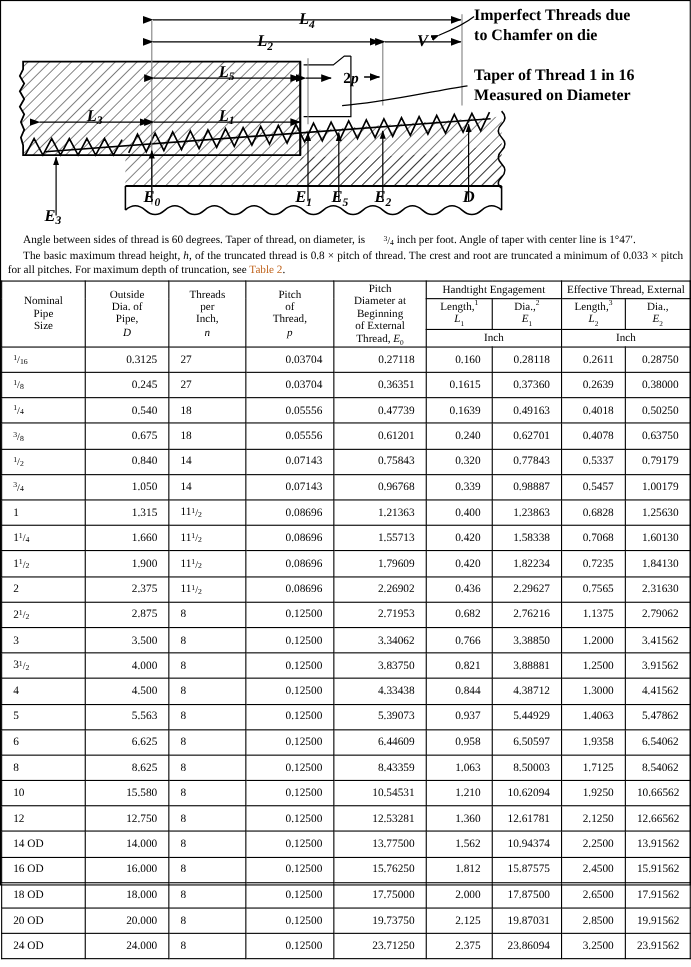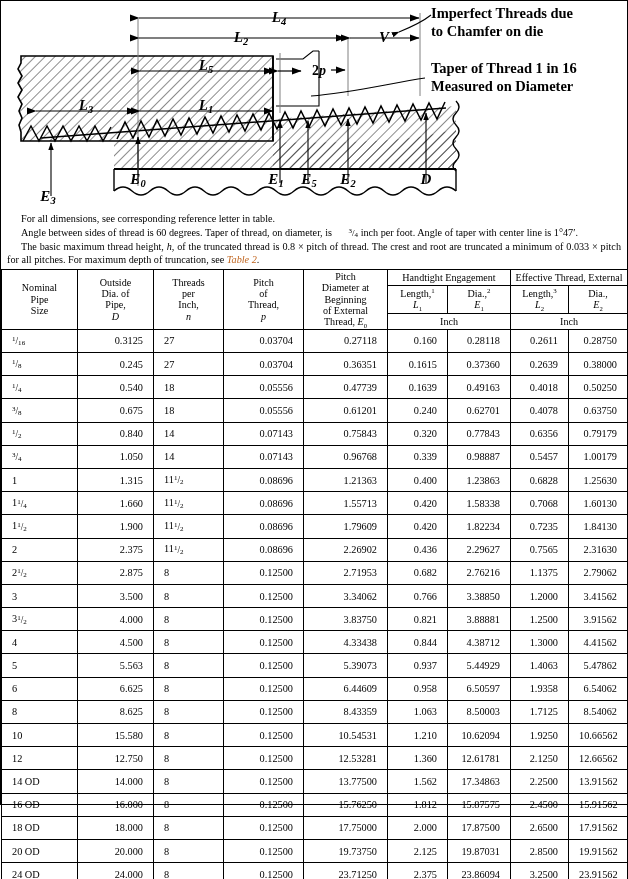--- a/index.html
+++ b/index.html
@@ -31,21 +31,21 @@
 
   
   .notes {
     padding: 3px 6px 2px 6px;
     font-size: 10.2px;
     line-height: 1.28;
     text-align: justify;
   }
   .notes p { margin: 0 0 0.5px 0; text-indent: 14px; }
   .notes .it { font-style: italic; }
-  .tablelink { color: #C0651F; font-style: italic; }
+  .tablelink { color: #C0651F; }
 
   
   table.spec {
     border-collapse: collapse;
     width: 626px;
     table-layout: fixed;
     font-size: 10.3px;
   }
   table.spec th, table.spec td {
     border: 1px solid #000;
@@ -220,21 +220,20 @@
       </g>
 
       <text x="430" y="17" font-family="Liberation Serif, serif" font-weight="bold" font-size="14.5">Imperfect Threads due</text>
       <text x="430" y="35" font-family="Liberation Serif, serif" font-weight="bold" font-size="14.5">to Chamfer on die</text>
       <text x="430" y="72" font-family="Liberation Serif, serif" font-weight="bold" font-size="14.5">Taper of Thread 1 in 16</text>
       <text x="430" y="90" font-family="Liberation Serif, serif" font-weight="bold" font-size="14.5">Measured on Diameter</text>
     </svg>
   </div>
 
   <div class="notes">
-    <p><span>For all dimensions, see  corresponding reference letter in table.</span></p>
     <p><span>Angle between sides of thread is 60 degrees. Taper of thread, on diameter, is </span><span class="frac"><span class="n">3</span><span class="s">/</span><span class="d">4</span></span><span> inch per foot. Angle of taper with center line is 1°47′.</span></p>
     <p><span>The basic maximum thread height, </span><span class="it">h</span><span>, of the truncated thread is 0.8 × pitch of thread. The crest and root are truncated a minimum of 0.033 × pitch for all pitches. For maximum depth of truncation, see </span><span class="tablelink">Table 2</span><span>.</span></p>
   </div>
 
   <table class="spec">
     <colgroup>
       <col style="width:76px">
         <col style="width:76px">
         <col style="width:70px">
       <col style="width:80px">
@@ -348,21 +347,21 @@
           <td class="numcell">0.63750</td>
         </tr>
         <tr>
           <td class="sizecell"><span class="frac"><span class="n">1</span><span class="s">/</span><span class="d">2</span></span></td>
           <td class="numcell">0.840</td>
           <td class="sizecell">14</td>
           <td class="numcell">0.07143</td>
           <td class="numcell">0.75843</td>
           <td class="numcell">0.320</td>
           <td class="numcell">0.77843</td>
-          <td class="numcell">0.6356</td>
+          <td class="numcell">0.5337</td>
           <td class="numcell">0.79179</td>
         </tr>
         <tr>
           <td class="sizecell"><span class="frac"><span class="n">3</span><span class="s">/</span><span class="d">4</span></span></td>
           <td class="numcell">1.050</td>
           <td class="sizecell">14</td>
           <td class="numcell">0.07143</td>
           <td class="numcell">0.96768</td>
           <td class="numcell">0.339</td>
           <td class="numcell">0.98887</td>
@@ -512,21 +511,21 @@
           <td class="numcell">2.1250</td>
           <td class="numcell">12.66562</td>
         </tr>
         <tr>
           <td class="sizecell">14 OD</td>
           <td class="numcell">14.000</td>
           <td class="sizecell">8</td>
           <td class="numcell">0.12500</td>
           <td class="numcell">13.77500</td>
           <td class="numcell">1.562</td>
-          <td class="numcell">17.34863</td>
+          <td class="numcell">10.94374</td>
           <td class="numcell">2.2500</td>
           <td class="numcell">13.91562</td>
         </tr>
         <tr>
           <td class="sizecell">16 OD</td>
           <td class="numcell">16.000</td>
           <td class="sizecell">8</td>
           <td class="numcell">0.12500</td>
           <td class="numcell">15.76250</td>
           <td class="numcell">1.812</td>

